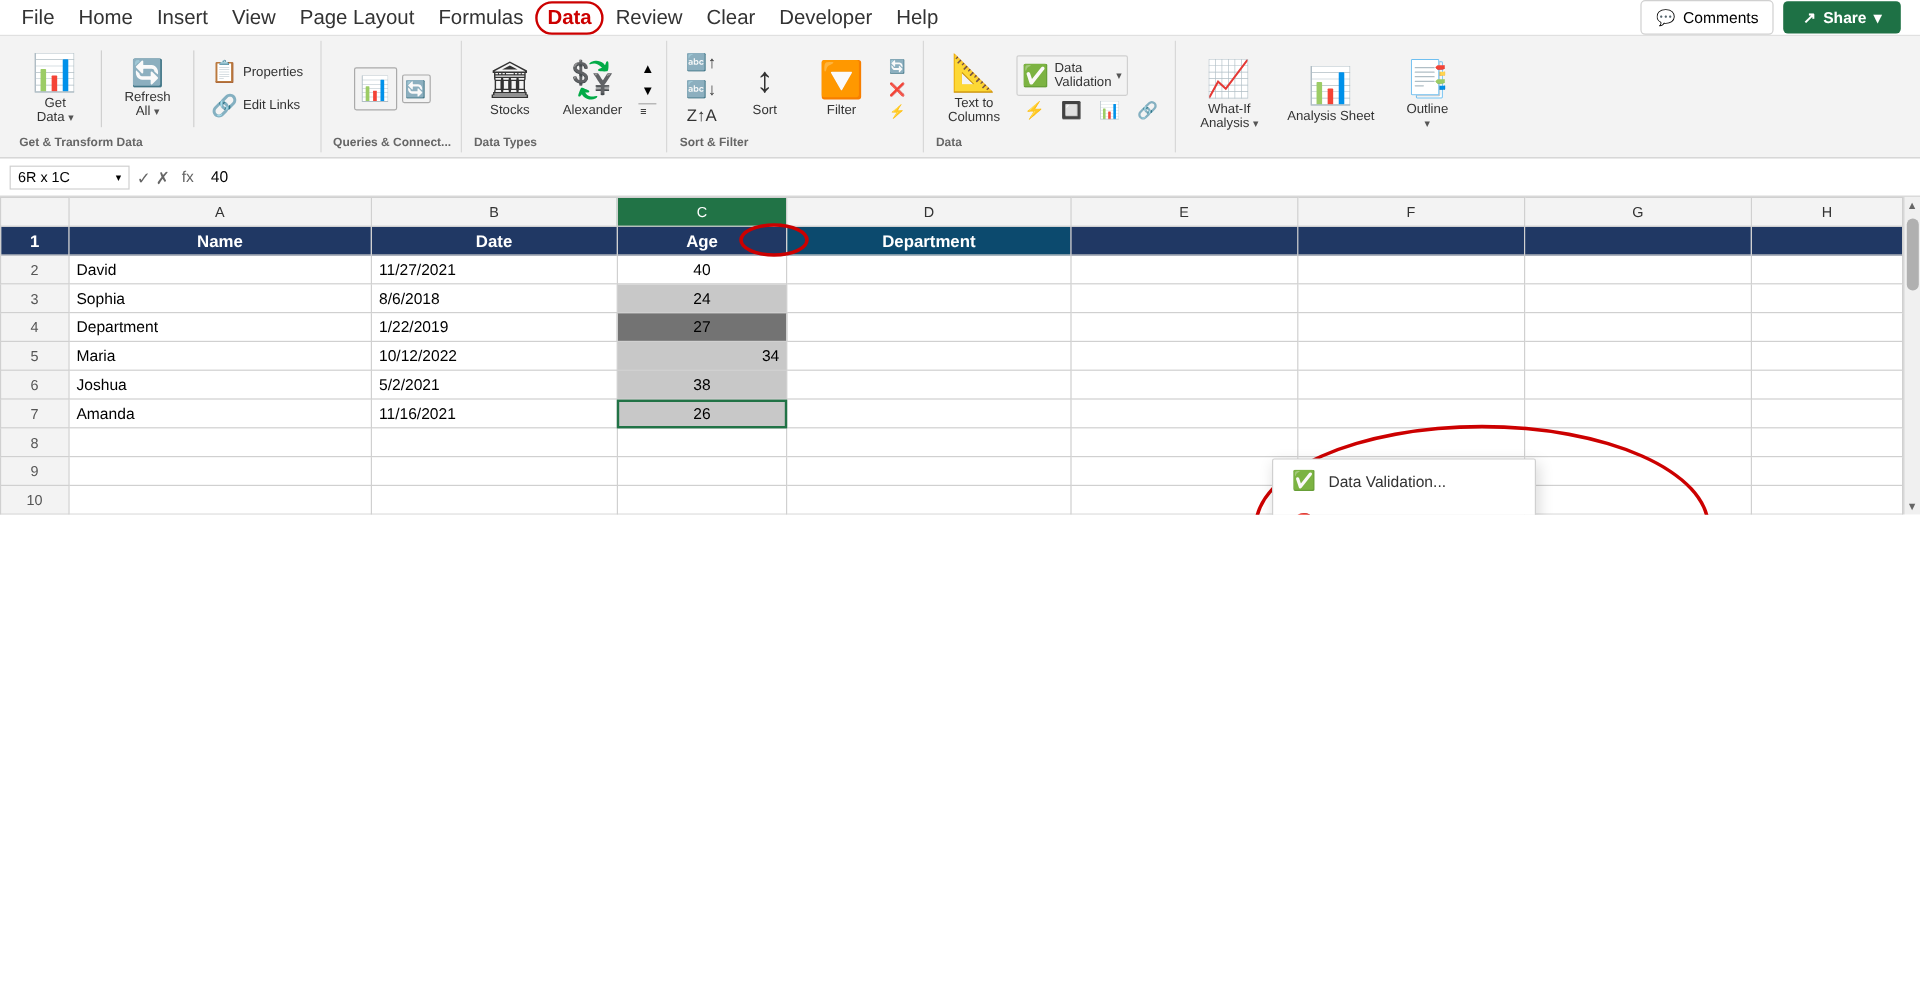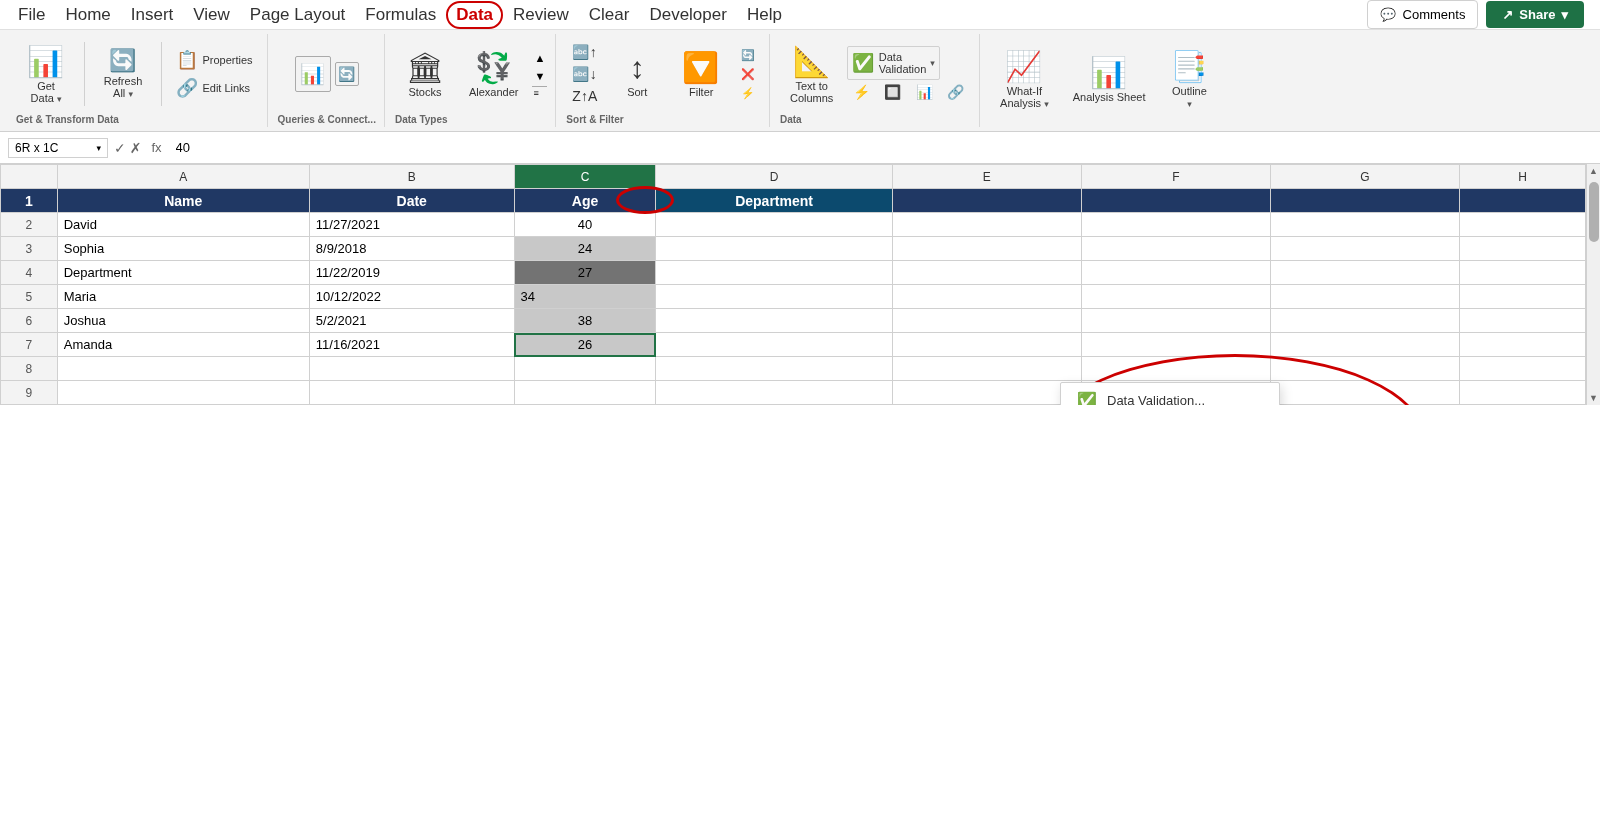--- a/index.html
+++ b/index.html
@@ -400,46 +400,46 @@
             <td></td>
             <td></td>
             <td></td>
             <td></td>
             <td></td>
           </tr>
 
           <tr>
             <td class="row-header">3</td>
             <td>Sophia</td>
-            <td>8/9/2018</td>
+            <td>8/6/2018</td>
             <td style="text-align:center;background:#c8c8c8;">24</td>
             <td></td>
             <td></td>
             <td></td>
             <td></td>
             <td></td>
           </tr>
 
           <tr>
             <td class="row-header">4</td>
             <td>Department</td>
-            <td>11/22/2019</td>
+            <td>1/22/2019</td>
             <td style="text-align:center;background:#737373;">27</td>
             <td></td>
             <td></td>
             <td></td>
             <td></td>
             <td></td>
           </tr>
 
           <tr>
             <td class="row-header">5</td>
             <td>Maria</td>
             <td>10/12/2022</td>
-            <td style="text-align:left;background:#c8c8c8;">34</td>
+            <td style="text-align:right;background:#c8c8c8;">34</td>
             <td></td>
             <td></td>
             <td></td>
             <td></td>
             <td></td>
           </tr>
 
           <tr>
             <td class="row-header">6</td>
             <td>Joshua</td>
@@ -481,20 +481,31 @@
             <td></td>
             <td></td>
             <td></td>
             <td></td>
             <td></td>
             <td></td>
             <td></td>
             <td></td>
           </tr>
 
+          <tr>
+            <td class="row-header">10</td>
+            <td></td>
+            <td></td>
+            <td></td>
+            <td></td>
+            <td></td>
+            <td></td>
+            <td></td>
+            <td></td>
+          </tr>
         </tbody>
       </table>
     </div>
 
     <div class="v-scrollbar">
       <div class="scrollbar-btn">▲</div>
       <div class="v-scrollbar-thumb"></div>
       <div class="scrollbar-btn" style="margin-top:auto;">▼</div>
     </div>
   </div>

